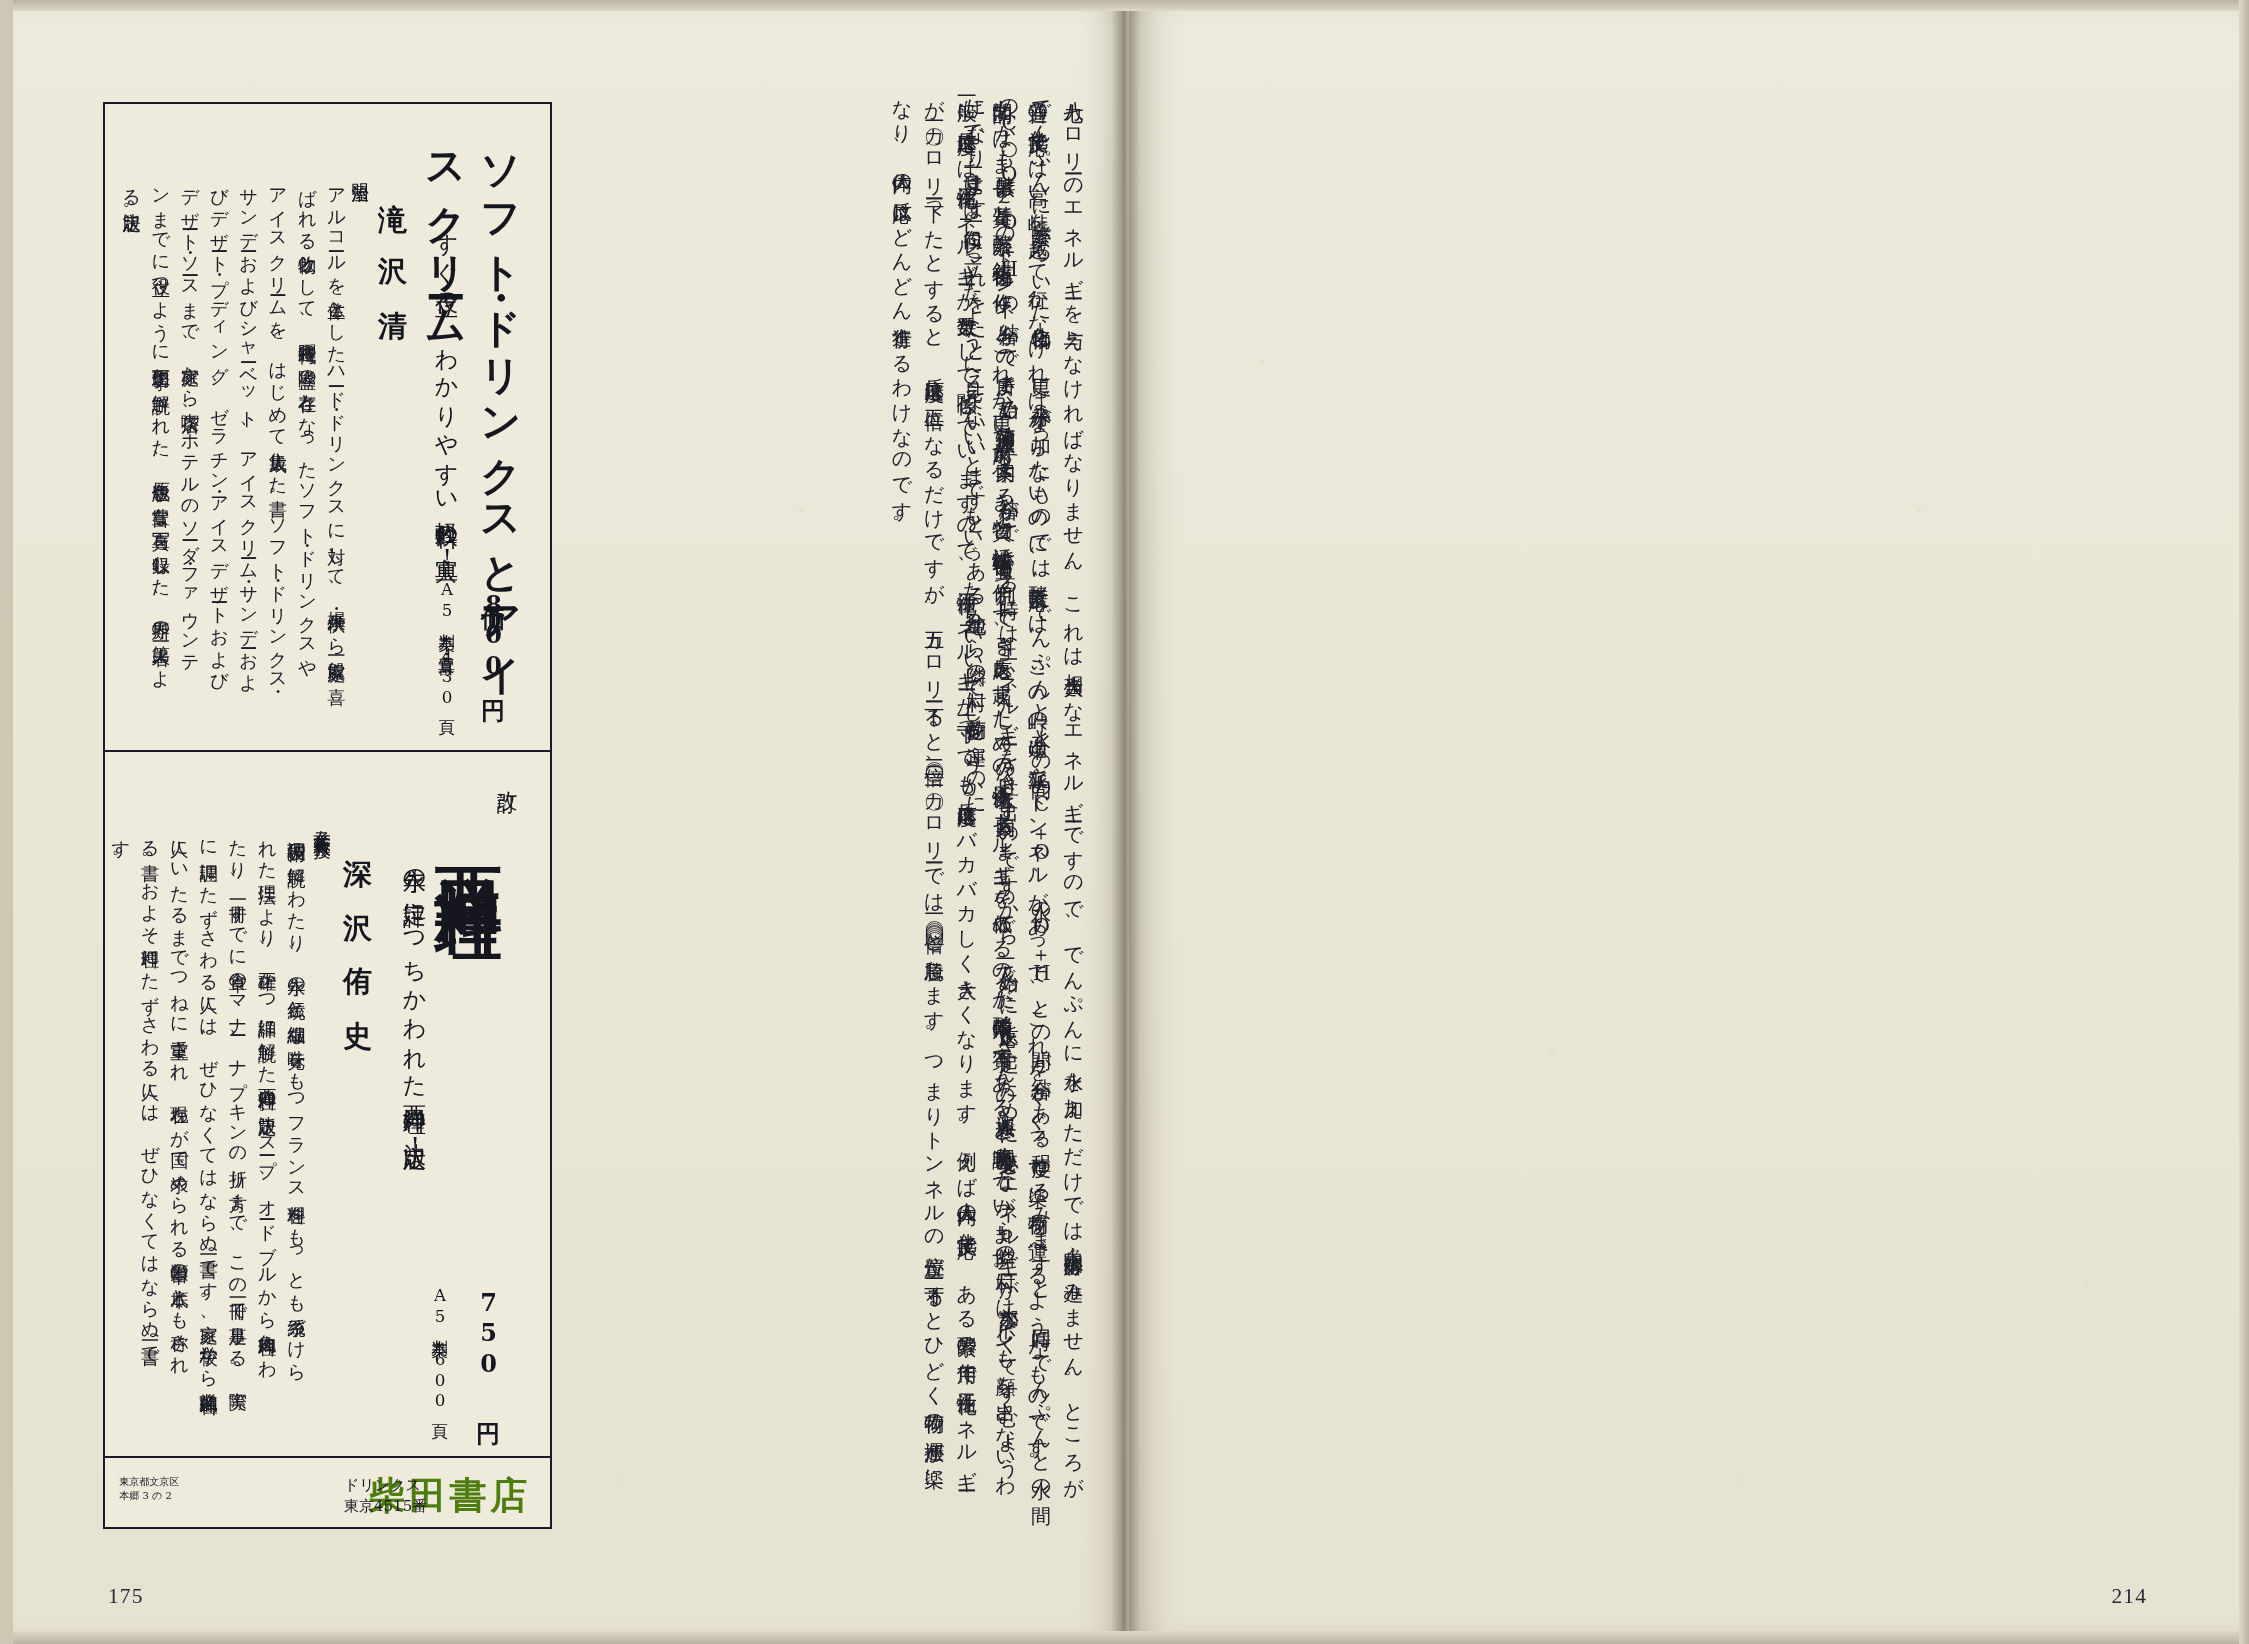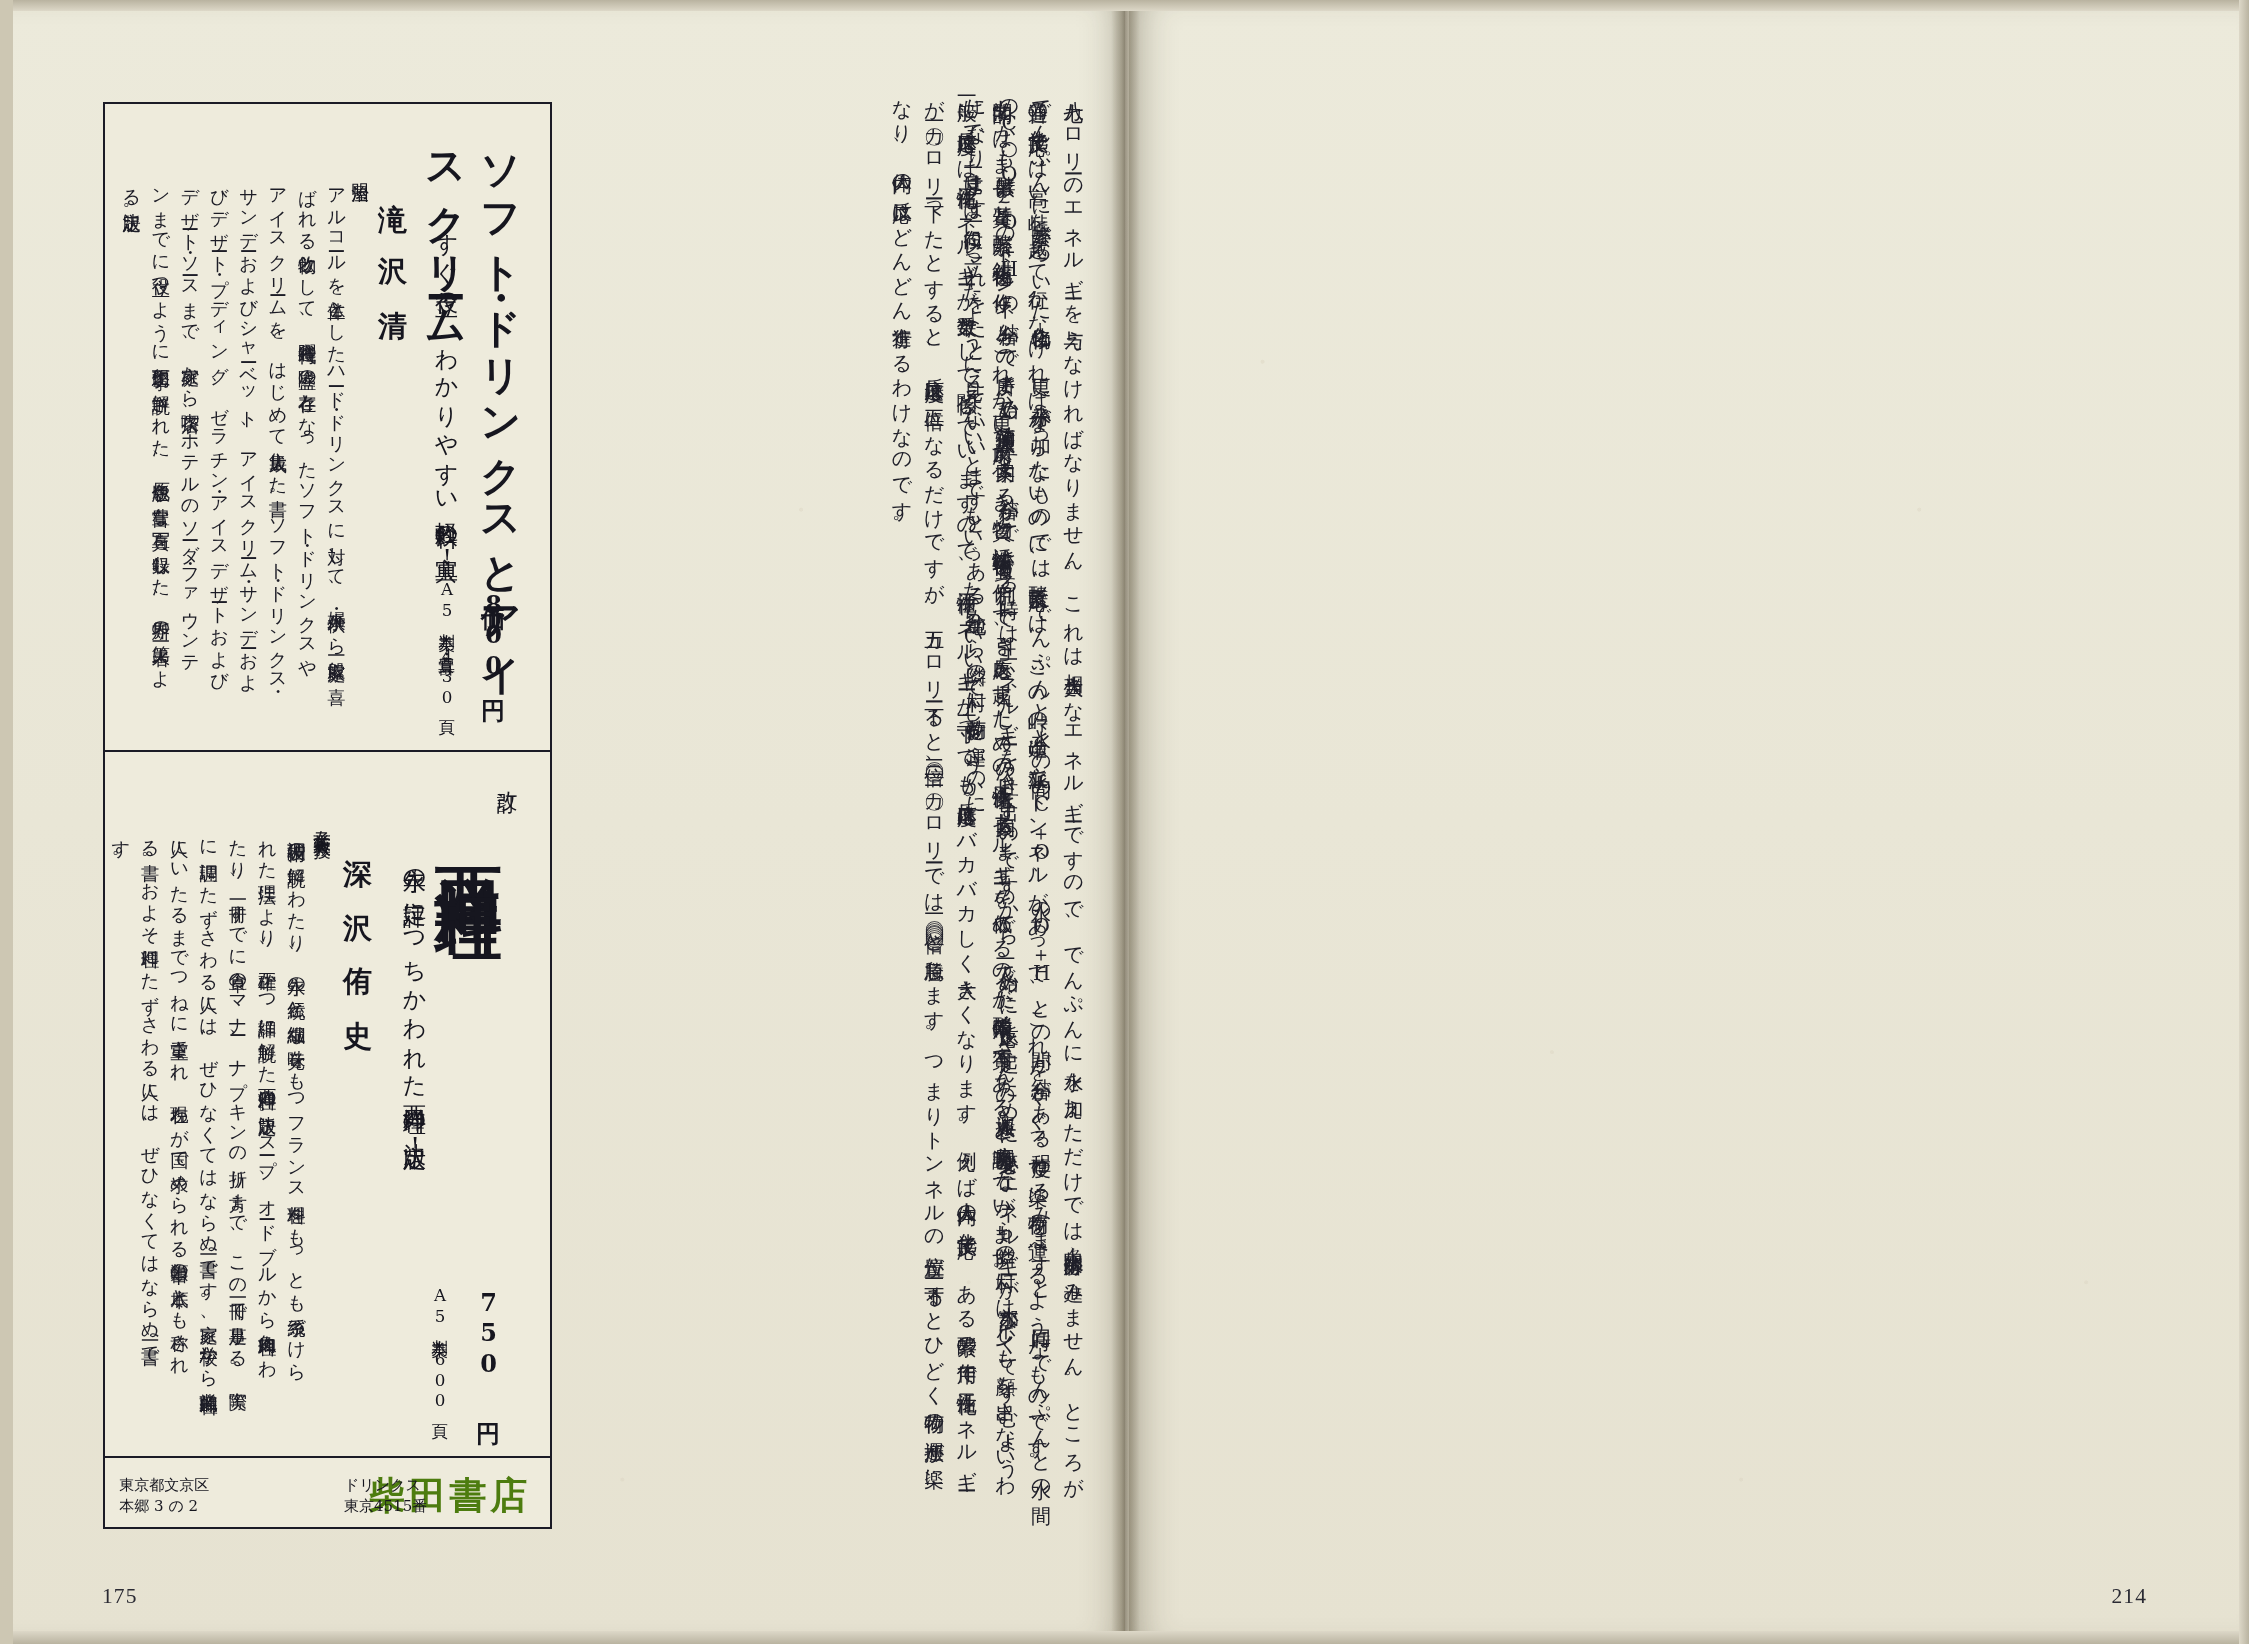--- a/index.html
+++ b/index.html
@@ -53,21 +53,21 @@
     text-orientation:upright;
     font-family:"DejaVu Serif","Liberation Serif",serif;
     color:#20202a;
     letter-spacing:.09em;
     line-height:1.62;
     white-space:pre-wrap;
   }
   
   .folio{
     position:absolute;bottom:35px;font-size:21.5px;color:#2a2a33;
-    font-family:"Liberation Serif",serif;letter-spacing:.05em;
+    font-family:"Liberation Serif",serif;letter-spacing:.05em;margin-left:6px;
   }
   #folio-right{right:95px;}
   #folio-left{left:94px;}
 
   
   #adbox{
     position:absolute;left:95px;top:102px;width:445px;height:1423px;
     border:2.4px solid #1b1b26;background:#eeebdc;
   }
   #adbox .divider{
@@ -123,21 +123,21 @@
     position:absolute;writing-mode:vertical-rl;text-orientation:upright;
     font-size:16.7px;color:#16161f;letter-spacing:.04em;line-height:1.35;
   }
   #sp1{right:92px;top:475px;}
   #sp2{right:99px;top:534px;}
   #pub-name{
     position:absolute;right:19px;top:14.3px;font-size:37px;font-weight:bold;
     letter-spacing:.10em;color:#4d7c0f;
   }
   #pub-addr{
-    position:absolute;left:14.3px;top:17.5px;font-size:15px;line-height:1.45;color:#16161f;
+    position:absolute;left:14.3px;top:17.5px;font-size:10px;line-height:1.45;color:#16161f;
     writing-mode:horizontal-tb;
   }
   #pub-acct{
     position:absolute;left:239px;top:17.5px;font-size:15px;line-height:1.45;color:#16161f;
   }
   
   #left-article{
     position:absolute;left:557px;top:86px;width:525px;height:1407px;
     display:flex;flex-direction:row-reverse;
   }

